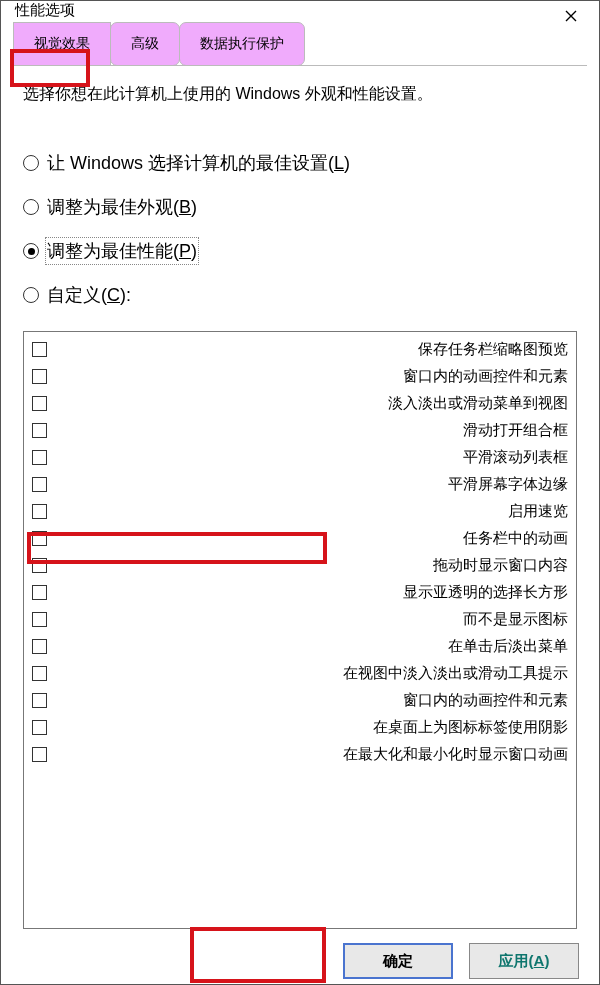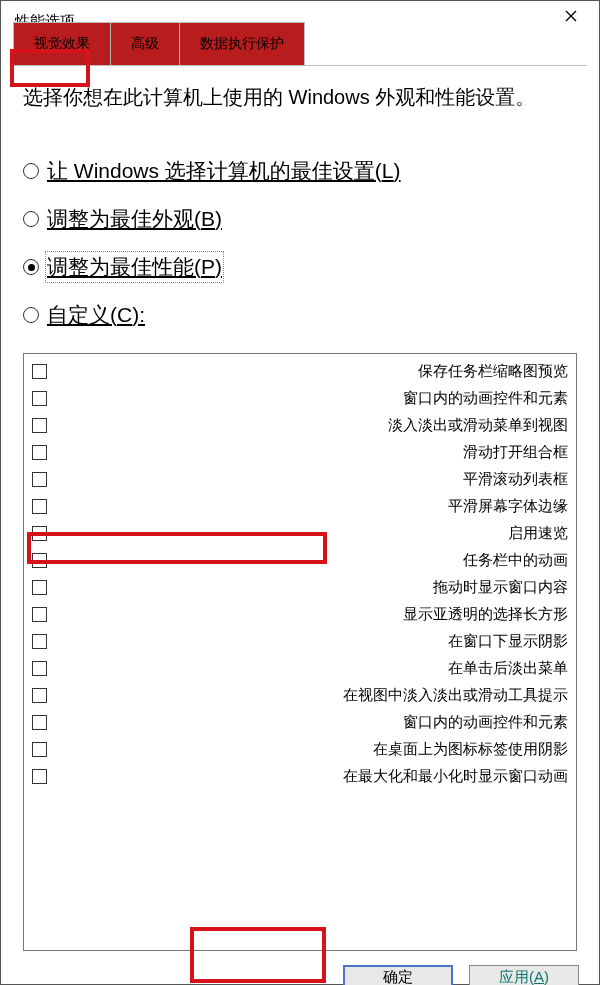--- a/index.html
+++ b/index.html
@@ -8,41 +8,41 @@
       padding: 0;
       font-family: "Microsoft YaHei", "Segoe UI", Tahoma, Arial, sans-serif;
       font-size: 14px;
       background: #fff;
       width: 600px;
       height: 985px;
       overflow: hidden;
       color: #000;
     }
     .window { width: 600px; height: 985px; border: 1px solid #555; background: #fff; display: flex; flex-direction: column; }
-    .titlebar { display: flex; align-items: flex-end; justify-content: space-between; height: 40px; padding: 0 8px 0 14px; gap: 29px; }
+    .titlebar { display: flex; align-items: flex-start; justify-content: space-between; height: 40px; padding: 0 8px 0 14px; gap: 29px; }
     .titlebar .title { font-size: 15px; }
     .close-btn { width: 40px; height: 30px; display: flex; align-items: center; justify-content: center; font-size: 16px; cursor: pointer; }
     .tabs { display: flex; padding: 0 12px; height: 34px; align-items: flex-end; }
-    .tab { padding: 12px 20px; border: 1px solid #bbb; background: #b91c1c; cursor: pointer; position: relative; top: 1px; }
+    .tab { padding: 12px 20px; border: 1px solid #bbb; background: #f0abfc; cursor: pointer; position: relative; top: 1px; }
     .tab.active { border-bottom: 1px solid #fff; }
-    .tab + .tab { margin-left: -1px; }
+    .tab + .tab { margin-left: -1px; border-radius: 7px; }
     .highlight-active-tab { position: absolute; top: 49px; left: 10px; width: 80px; height: 38px; border: 4px solid #d6131a; pointer-events: none; }
     .content { border-top: 1px solid #bbb; margin: 0 12px; padding: 18px 10px 10px 10px; flex: 1 1 auto; display: flex; flex-direction: column; position: relative; }
-    .intro { margin-bottom: 34px; font-size: 20px; }
-    .radio-group .radio-row { display:flex; align-items:center; margin: 12px 0 20px 0; font-size: 21px; text-decoration: underline; }
+    .intro { margin-bottom: 34px; font-size: 16px; }
+    .radio-group .radio-row { display:flex; align-items:center; margin: 12px 0 20px 0; font-size: 18px; }
     .radio-row .rb { width: 16px; height: 16px; border: 1px solid #333; border-radius: 50%; margin-right: 8px; display:inline-flex; align-items:center; justify-content:center; background:#fff; }
     .radio-row.selected .rb::after { content:""; width: 7px; height:7px; background:#000; border-radius:50%; }
     .opt-label.dotted { outline: 1px dotted #888; outline-offset: 1px; }
     .u { text-decoration: underline; }
     .listbox { border: 1px solid #777; padding: 4px 6px 160px 6px; margin-top: 4px; overflow: hidden; }
     .item-row { display:flex; align-items:center; padding: 4px 2px; font-size:15px;justify-content:space-between; }
     .cb { width:15px; height:15px; border:1px solid #333; margin-right:10px; display:inline-block; background:#fff; }
     .highlight-item { position:absolute; left: 14px; top: 466px; width: 300px; height: 32px; border: 4px solid #d6131a; pointer-events:none; }
     .buttons-bar { display:flex; justify-content:flex-end; gap:16px; padding: 4px 20px 18px 0; height: 70px; align-items: center; }
-    .btn { width: 110px; height: 24px; border:1px solid #888; background:#e8e8e8; display:flex; align-items:center; justify-content:center; font-size:15px; cursor:pointer; }
+    .btn { width: 110px; height: 36px; border:1px solid #888; background:#e8e8e8; display:flex; align-items:center; justify-content:center; font-size:15px; cursor:pointer;font-weight:bold; }
     .btn.primary { border: 2px solid #4a74cf; background:#e8e8e8; }
     .btn.disabled { color:#0f766e; cursor:default; }
     .highlight-ok { position:absolute; bottom: 2px; left: 190px; width: 136px; height: 56px; border: 4px solid #d6131a; pointer-events:none; }
     .window-wrap { position: relative; }
   </style>
 </head>
 <body>
 
 <div class="window-wrap">
   <div class="window">
@@ -119,21 +119,21 @@
           <div class="item-row">
             <span class="cb"></span>
             <span>拖动时显示窗口内容</span>
           </div>
           <div class="item-row">
             <span class="cb"></span>
             <span>显示亚透明的选择长方形</span>
           </div>
           <div class="item-row">
             <span class="cb"></span>
-            <span>在窗口下显示阴影</span>
+            <span>而不是显示图标</span>
           </div>
           <div class="item-row">
             <span class="cb"></span>
             <span>在单击后淡出菜单</span>
           </div>
           <div class="item-row">
             <span class="cb"></span>
             <span>在视图中淡入淡出或滑动工具提示</span>
           </div>
           <div class="item-row">

